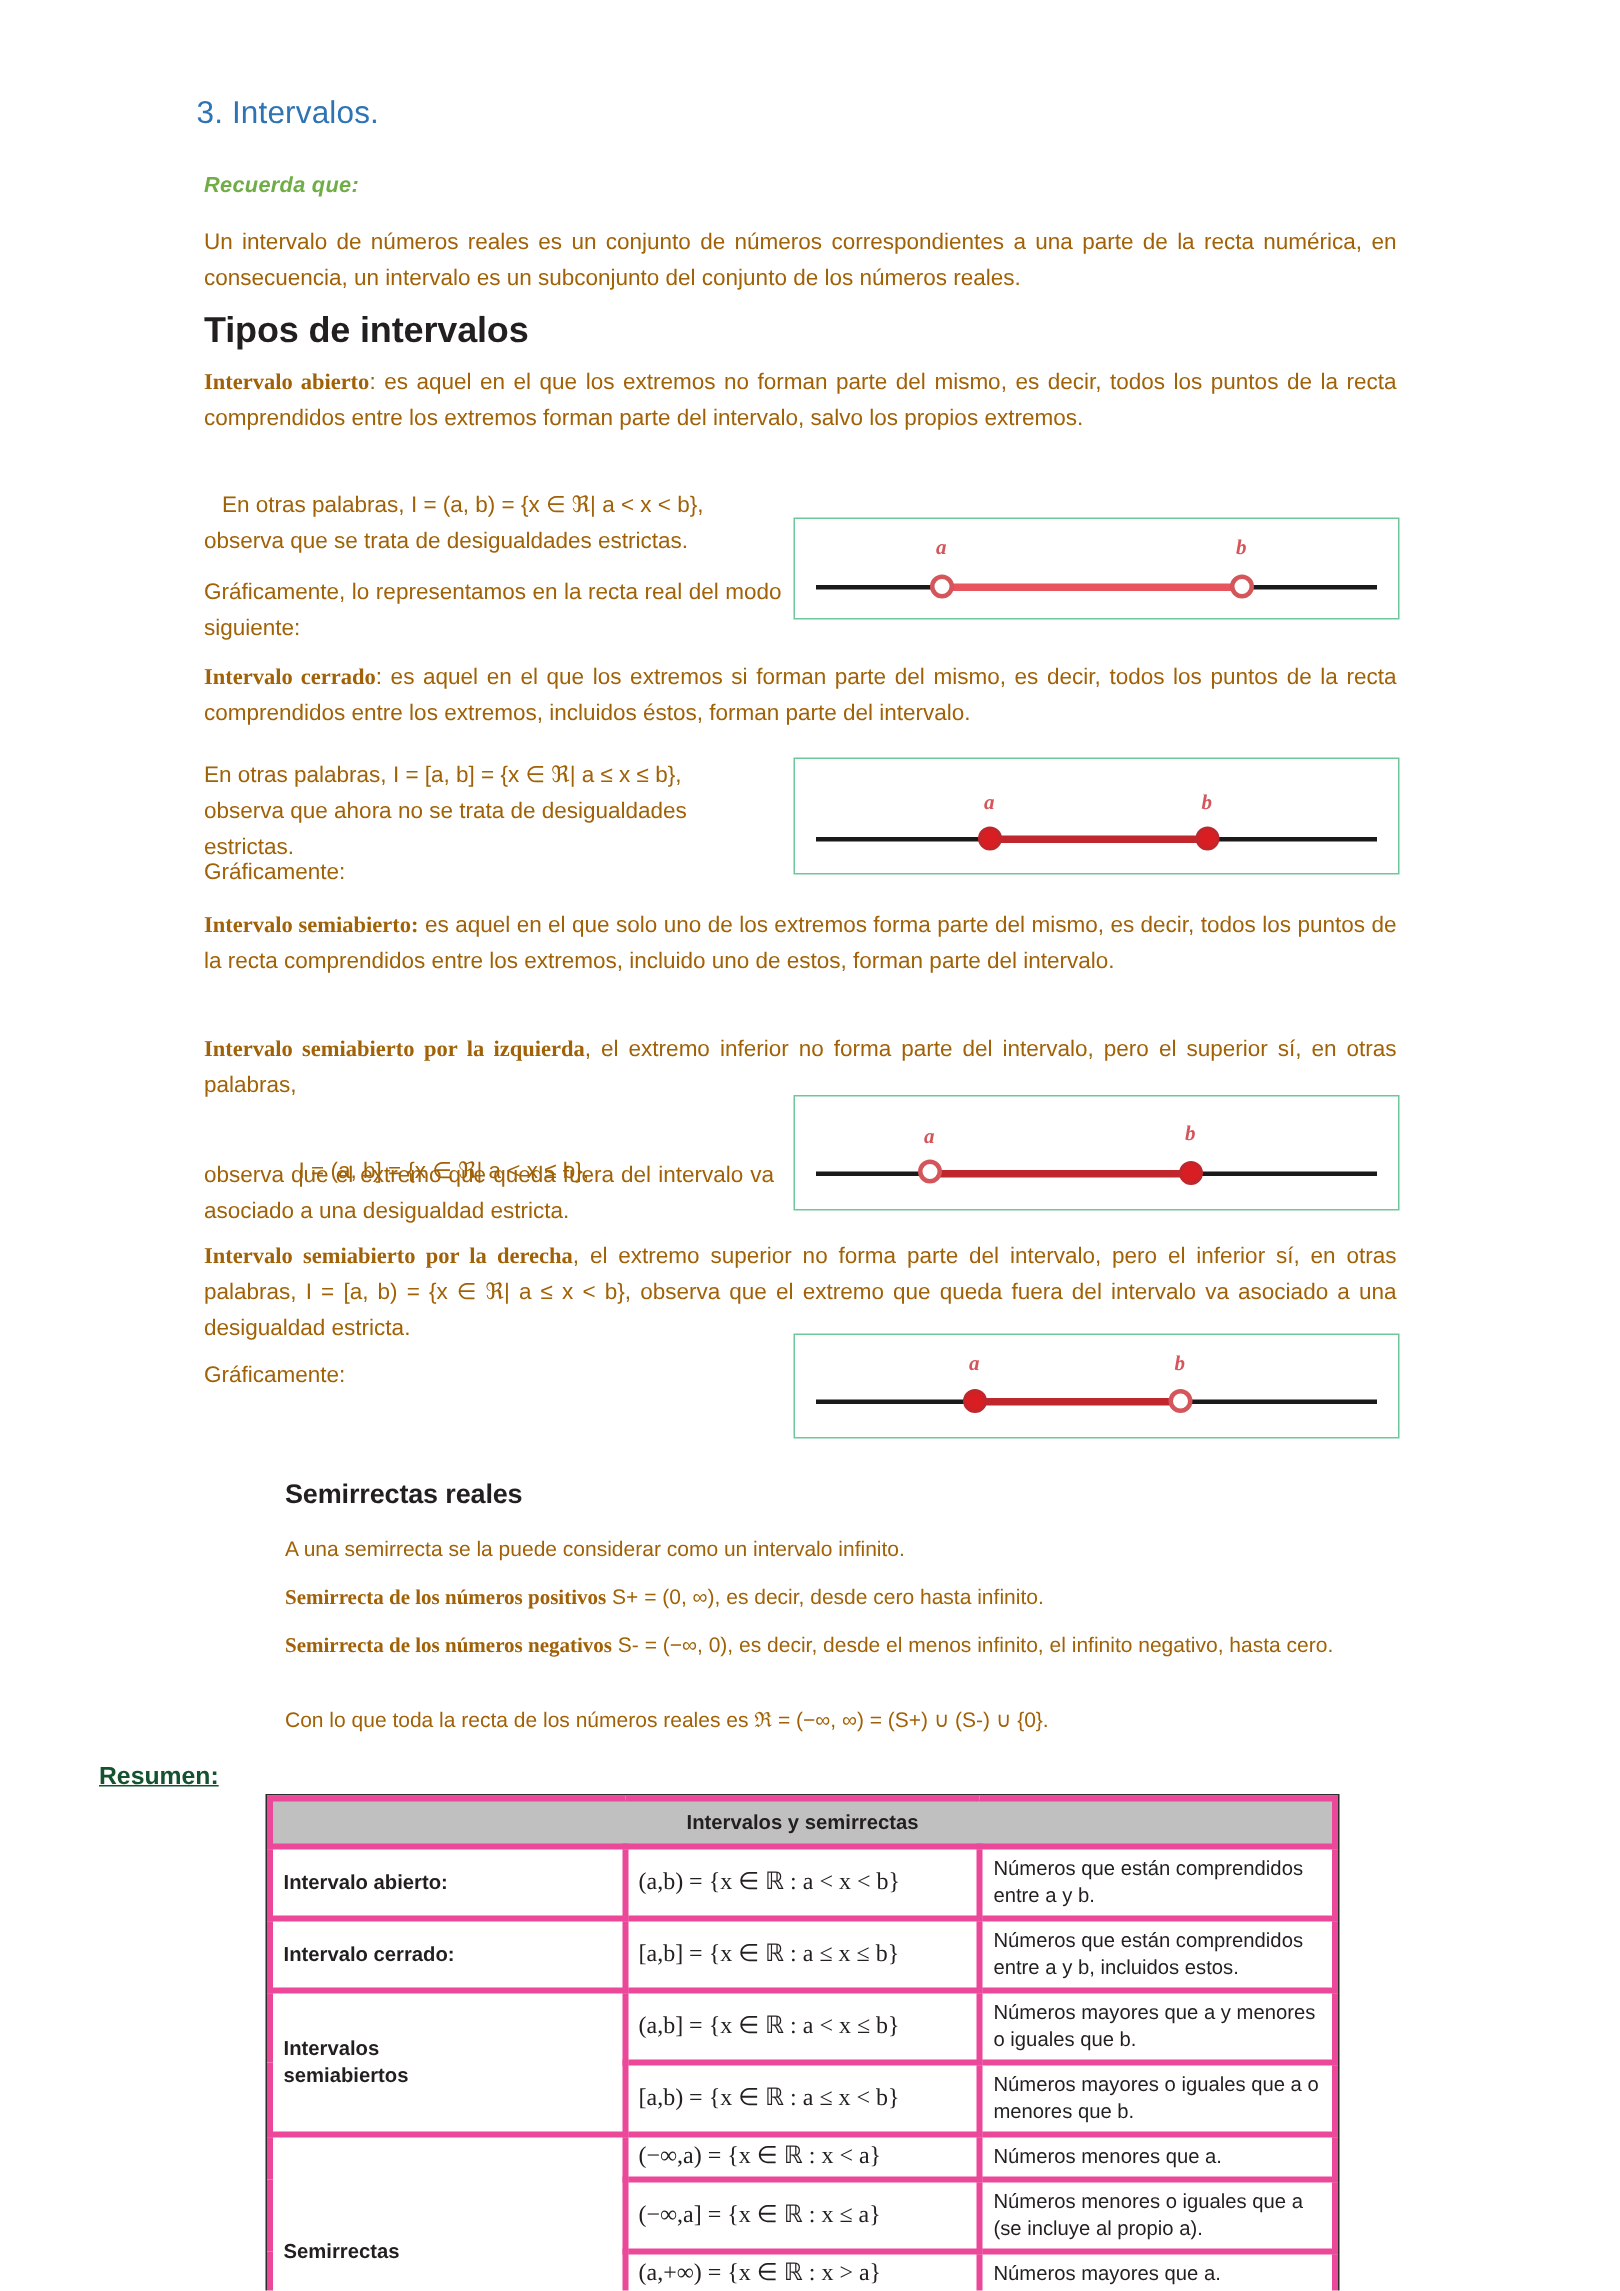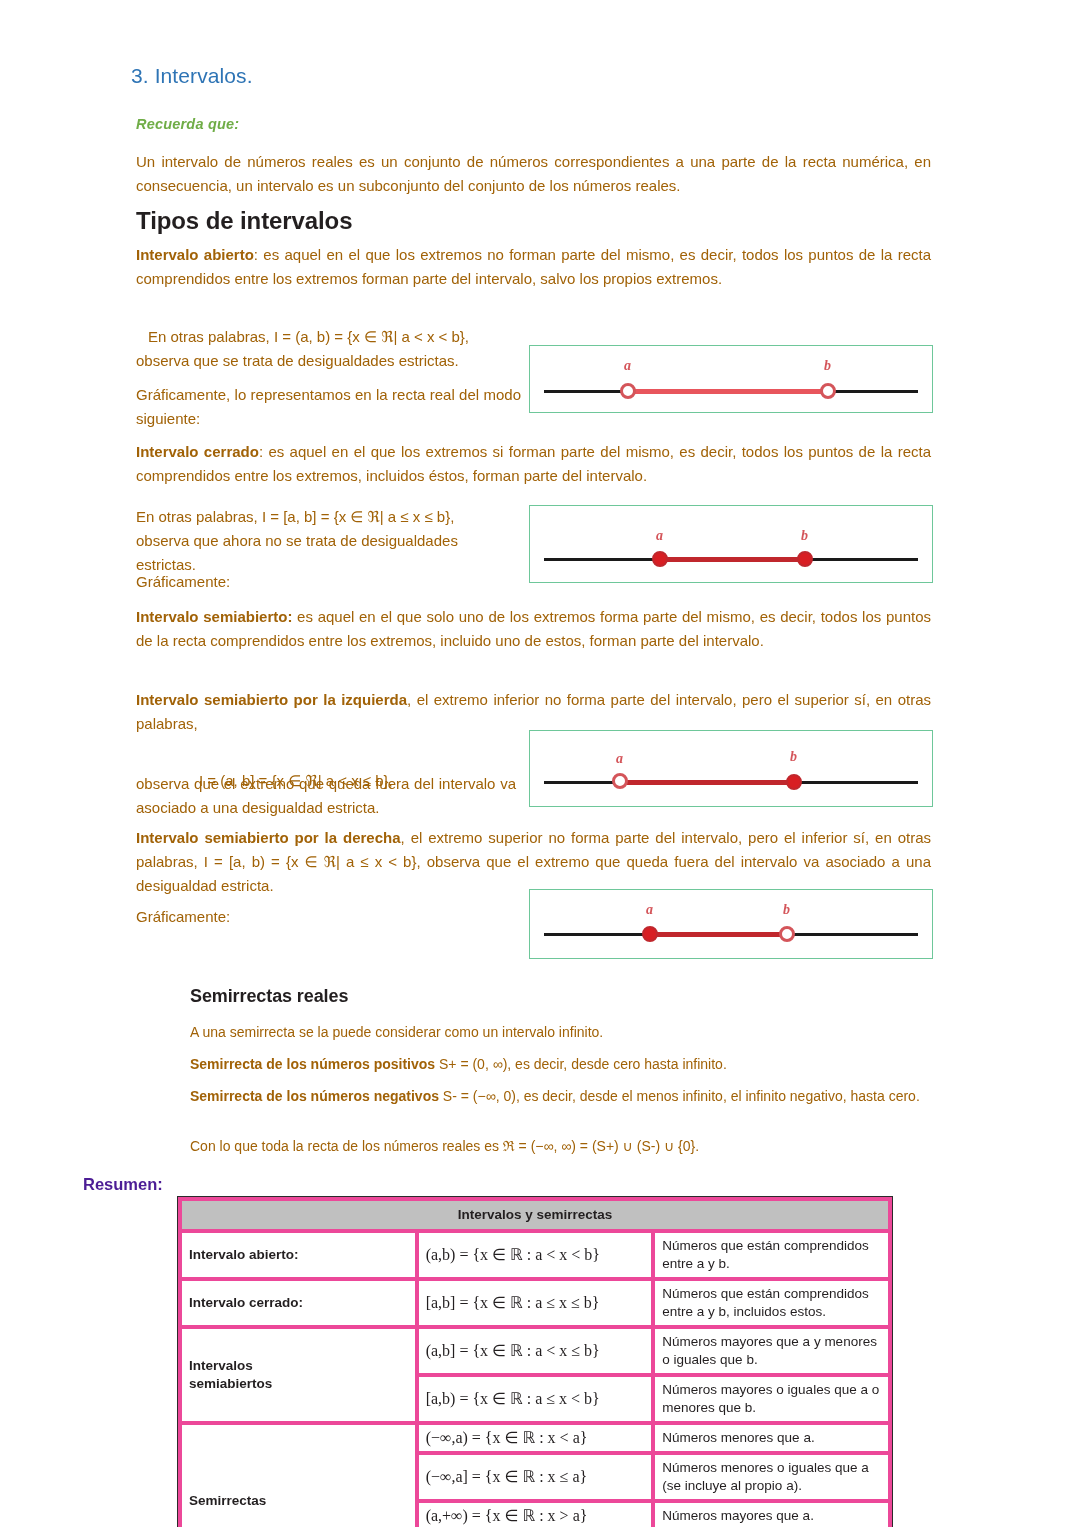--- a/index.html
+++ b/index.html
@@ -66,35 +66,35 @@
     letter-spacing: -.1px;
     white-space: nowrap;
   }
 
   .h-resumen {
     position: absolute;
     left: 66px;
     top: 1175px;
     font-size: 16.5px;
     font-weight: bold;
-    color: #4c1d95;
-    white-space: nowrap;
-    margin-left: 17px;
+    text-decoration: underline;
+    color: #14532d;
+    white-space: nowrap;
   }
 
   
   .para {
     position: absolute;
     font-size: 15px;
     line-height: 24px;
     color: #a16207;
     text-align: justify;
     text-justify: inter-word;
   }
-  .para b { font-weight: bold; }
+  .para b { font-weight: bold; font-family: Liberation Serif, serif; }
   .nowrapjust { text-align: left; }
 
   .small {
     font-size: 14px;
     line-height: 23px;
   }
 
   
   .mathline { font-size: 15px; }
 

